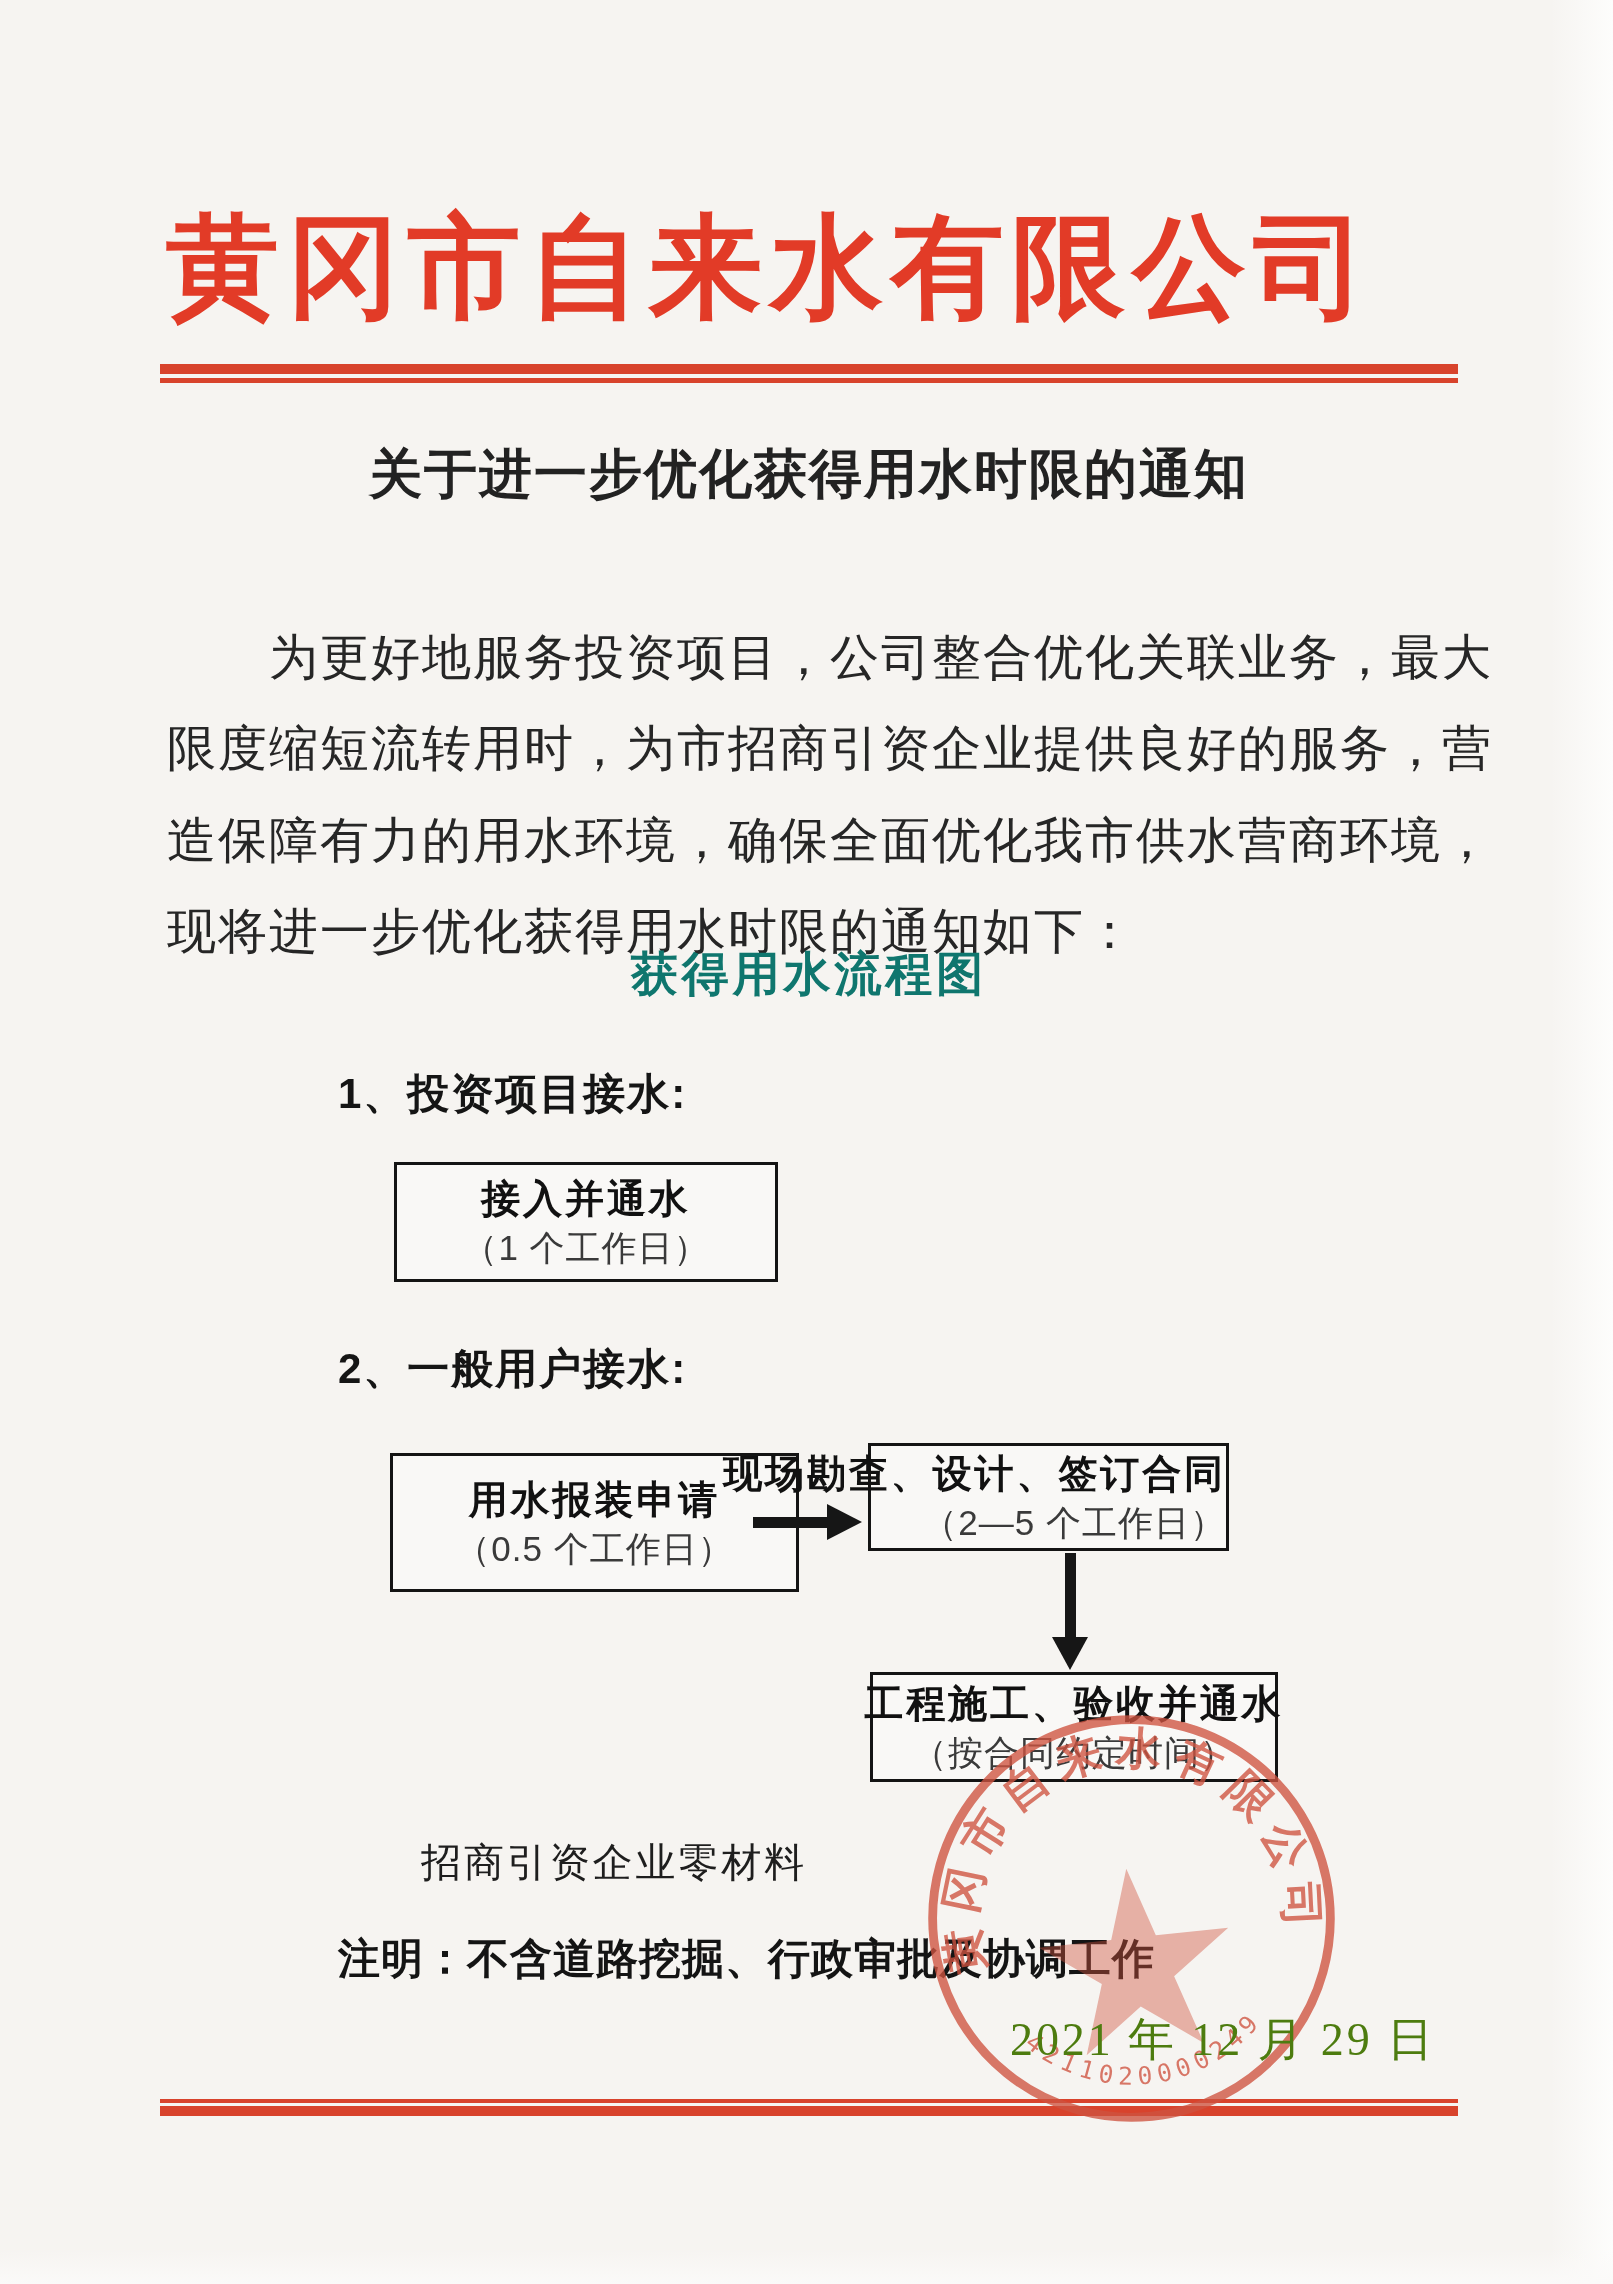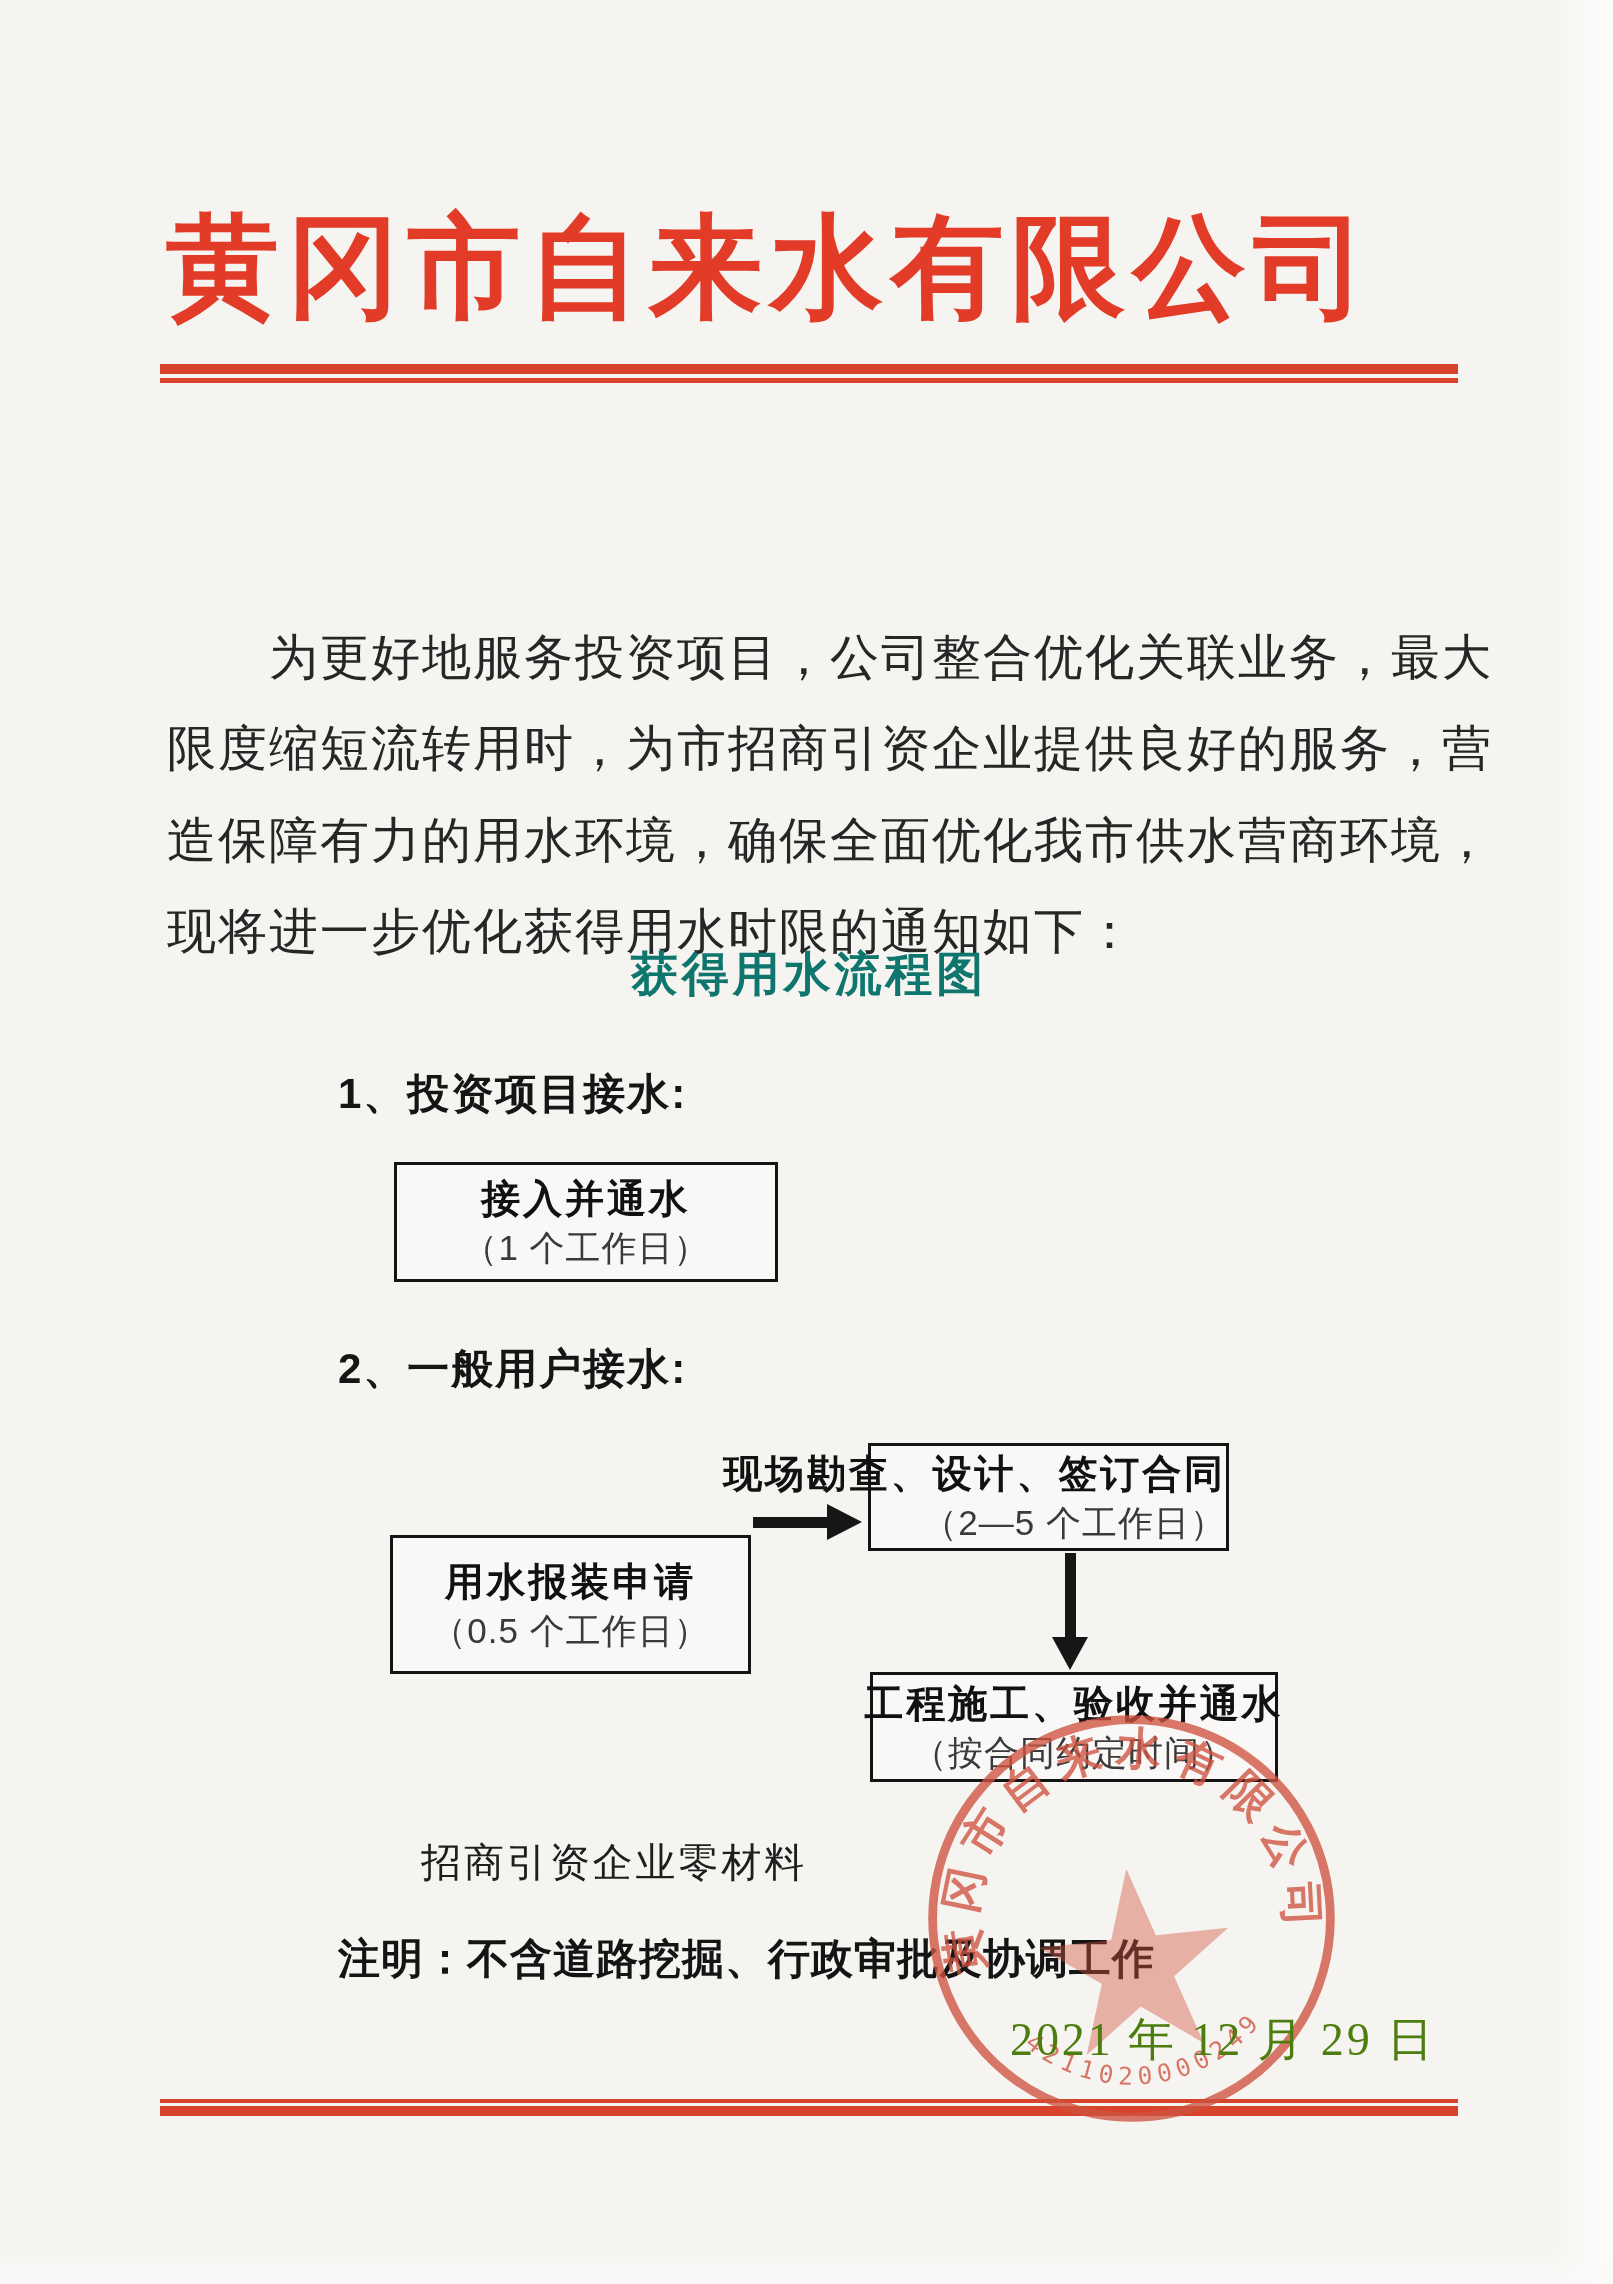--- a/index.html
+++ b/index.html
@@ -69,21 +69,21 @@
     font-family:"Liberation Sans","DejaVu Sans",sans-serif;
     font-size:39px;font-weight:bold;letter-spacing:2.9px;color:#111;
     line-height:51px;white-space:nowrap;
   }
   .flow-box .bx-duration{
     font-family:"Liberation Sans","DejaVu Sans",sans-serif;
     font-size:35px;font-weight:400;letter-spacing:1px;color:#3a3a3a;
     line-height:47px;white-space:nowrap;
   }
   .box-connect{left:394px;top:1162px;width:384px;height:120px;}
-  .box-apply{left:390px;top:1535px;width:361px;height:139px;align-items:center;}
+  .box-apply{left:390px;top:1453px;width:409px;height:139px;align-items:center;}
   .box-survey{left:868px;top:1443px;width:361px;height:108px;align-items:flex-end;}
   .box-construction{left:870px;top:1672px;width:408px;height:110px;align-items:center;}
 
   .arrow-stem-h{position:absolute;left:753px;top:1517px;width:76px;height:10.8px;background:#161616;}
   .arrow-head-right{position:absolute;left:827px;top:1504px;width:0;height:0;
     border-top:18.6px solid transparent;border-bottom:18.6px solid transparent;border-left:35px solid #161616;}
   .arrow-stem-v{position:absolute;left:1065px;top:1553px;width:10.8px;height:88px;background:#161616;}
   .arrow-head-down{position:absolute;left:1052px;top:1637px;width:0;height:0;
     border-left:18.6px solid transparent;border-right:18.6px solid transparent;border-top:33px solid #161616;}
 
@@ -110,20 +110,21 @@
 
 <div class="page">
 
   <div class="edge-right"></div>
   <div class="edge-bottom"></div>
 
   <div class="company-title">黄冈市自来水有限公司</div>
   <div class="rule rule-top-1"></div>
   <div class="rule rule-top-2"></div>
 
+  <div class="doc-title">关于进一步优化获得用水时限的通知</div>
 
   <div class="body-line l2">限度缩短流转用时，为市招商引资企业提供良好的服务，营</div>
   <div class="body-line indent l1">为更好地服务投资项目，公司整合优化关联业务，最大</div>
   <div class="body-line l3">造保障有力的用水环境，确保全面优化我市供水营商环境，</div>
   <div class="body-line l4">现将进一步优化获得用水时限的通知如下：</div>
 
   <div class="flow-title">获得用水流程图</div>
 
   <div class="section-label s1">1、投资项目接水:</div>
 

